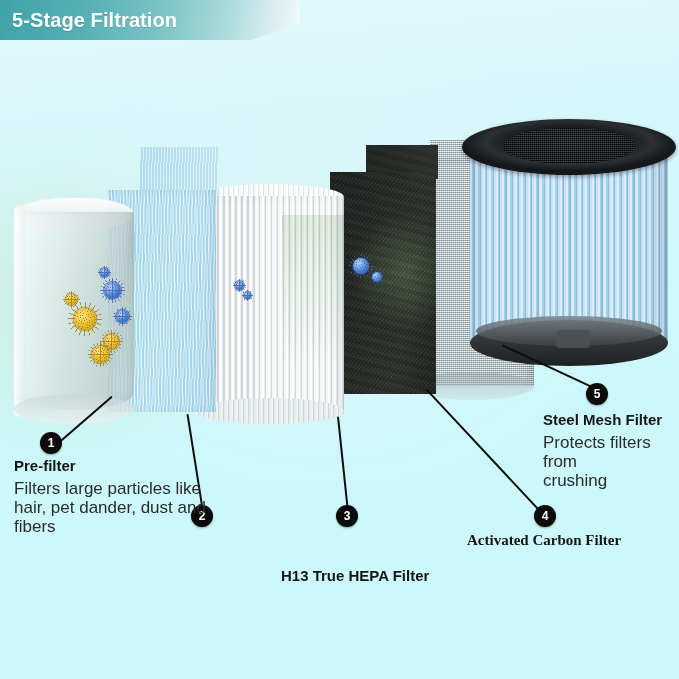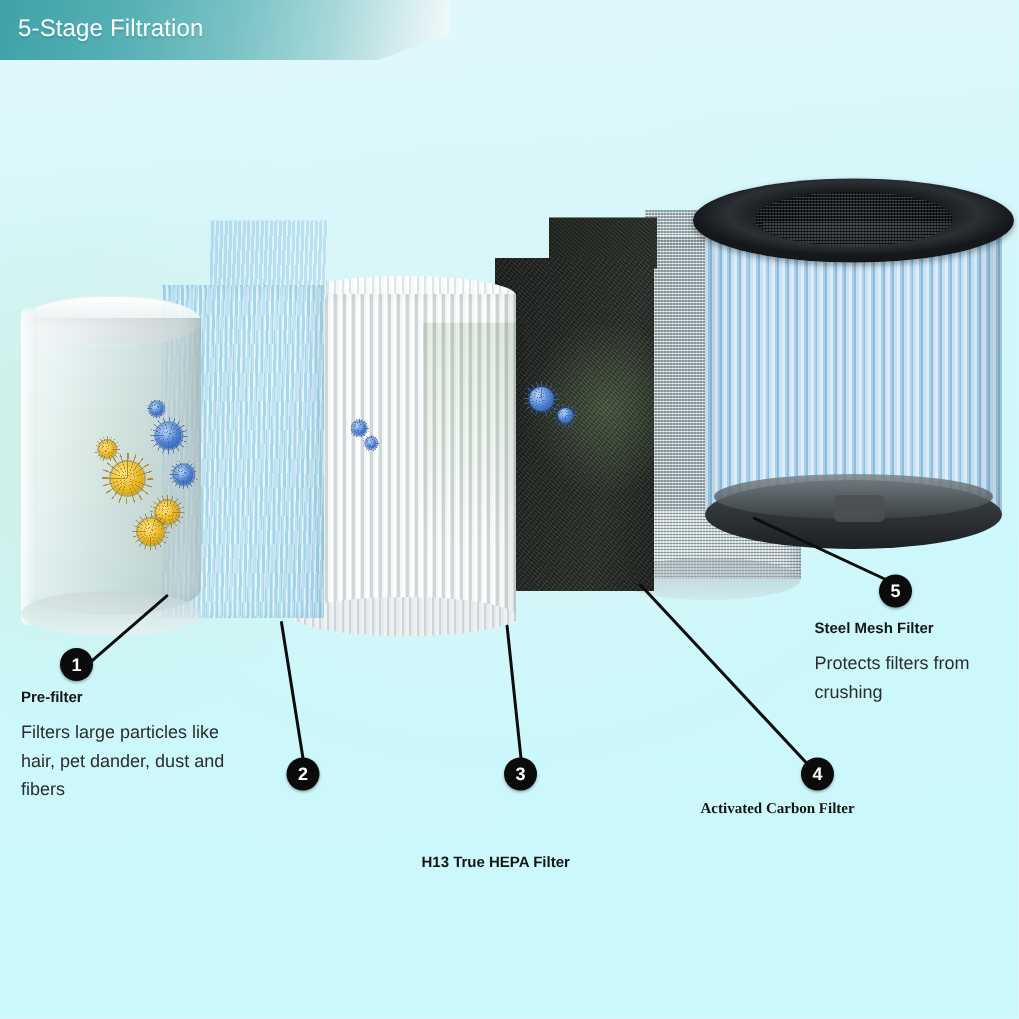--- a/index.html
+++ b/index.html
@@ -18,21 +18,21 @@
       linear-gradient(175deg,#e2f8fb 0%,#d3f7fb 30%,#ccf8fb 62%,#cbf8fb 100%);
   }
 
   
   .banner{position:absolute;left:0;top:0;width:300px;height:40px;
     background:linear-gradient(100deg,#3fa2a8 0%,#56b0b4 28%,#79c2c4 52%,#a9d9da 74%,#d9eef0 90%,#f2fbfc 100%);
     -webkit-clip-path:polygon(0 0,300px 0,300px 23px,252px 40px,0 40px);
     clip-path:polygon(0 0,300px 0,300px 23px,252px 40px,0 40px);
   }
   .banner-title{position:absolute;left:12px;top:3px;
-    font-size:16px;font-weight:normal;color:#ffffff;letter-spacing:.1px;
+    font-size:20px;font-weight:bold;color:#ffffff;letter-spacing:.1px;
     line-height:34px;white-space:nowrap;text-shadow:0 1px 1px rgba(0,80,90,.18);}
 
   
   .layer{position:absolute;}
 
   
   .l1{left:14px;top:212px;width:120px;height:198px;
     border-radius:0 0 60px 60px/0 0 18px 18px;
     background:linear-gradient(100deg,
        rgba(252,253,253,.80) 0%,
@@ -162,22 +162,22 @@
     box-shadow:0 0 0 1.2px rgba(40,75,150,.5);}
   .virus::after{color:rgba(60,100,180,.8);}
 
   
   .lead{position:absolute;background:#0d0d0d;transform-origin:0 0;height:1.6px;border-radius:1px;}
   .badge{position:absolute;width:22px;height:22px;border-radius:50%;
     background:#0b0b0b;color:#fff;font-size:12px;font-weight:bold;
     display:flex;align-items:center;justify-content:center;
     box-shadow:0 1px 2px rgba(0,0,0,.35);}
   .cap{position:absolute;}
-  .cap-title{font-size:10px;font-weight:bold;color:#151515;line-height:20px;white-space:nowrap;}
-  .cap-desc{font-size:12px;color:#2c2c2c;line-height:19px;margin-top:3px;white-space:pre-line;}
+  .cap-title{font-size:15px;font-weight:bold;color:#151515;line-height:20px;white-space:nowrap;}
+  .cap-desc{font-size:17px;color:#2c2c2c;line-height:19px;margin-top:3px;white-space:pre-line;}
 </style>
 </head>
 <body>
 
 <div id="stage">
 
   <div class="bg-wash"></div>
 
   <div class="banner"></div>
   <div class="banner-title">5-Stage Filtration</div>

